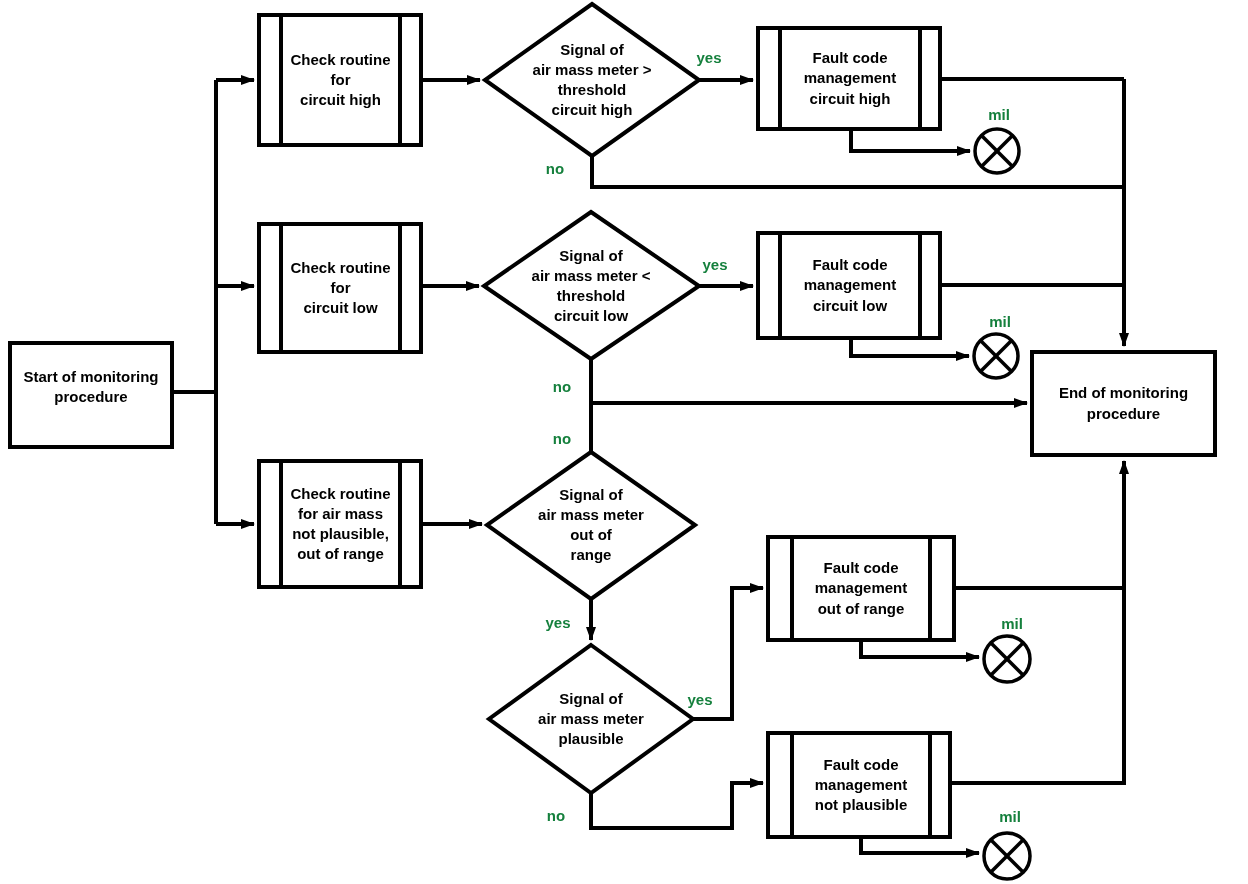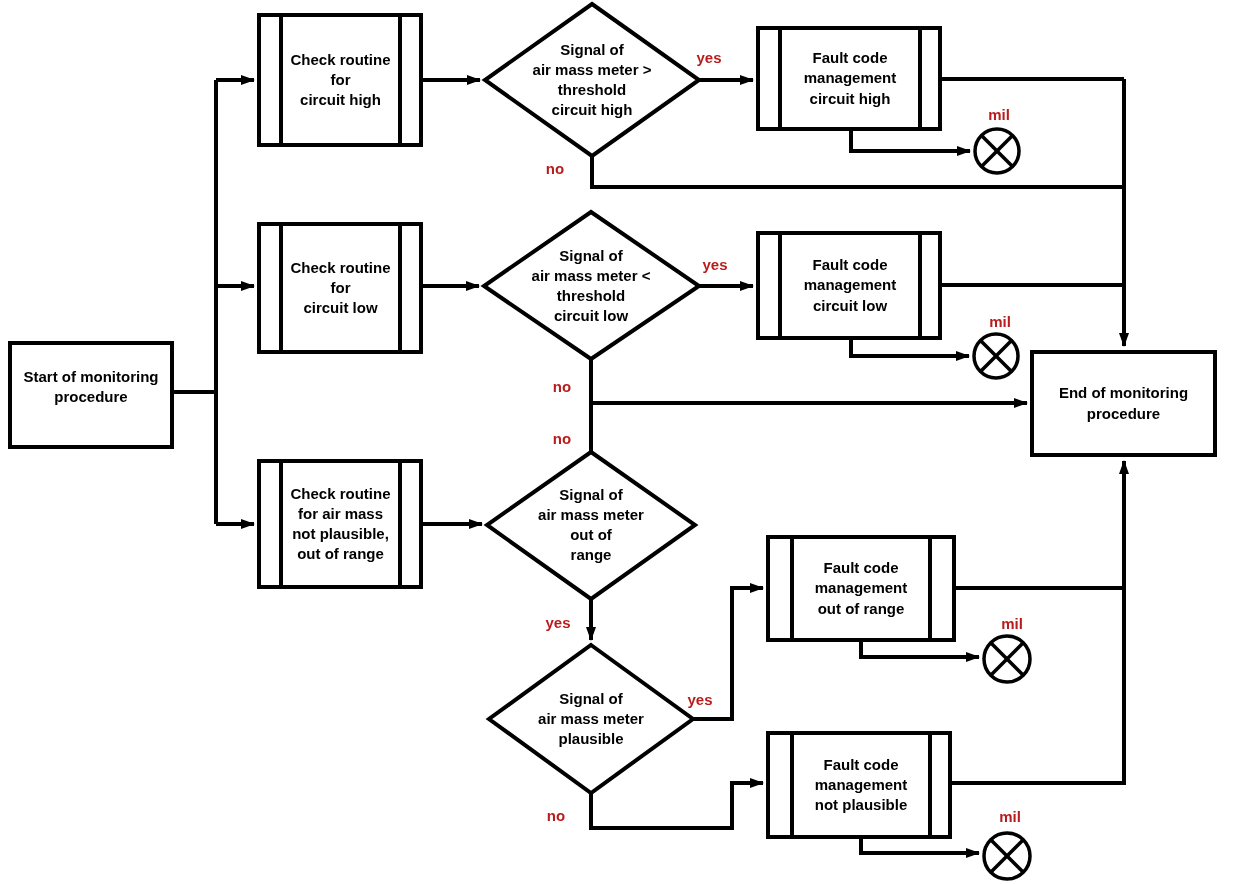--- a/index.html
+++ b/index.html
@@ -26,21 +26,21 @@
   }
   .edge-label {
     position: absolute;
     width: 44px;
     height: 20px;
     display: flex;
     align-items: center;
     justify-content: center;
     font-weight: bold;
     font-size: 15px;
-    color: #b91c1c;
+    color: #15803d;
   }
 </style>
 </head>
 <body>
 
 <div id="canvas">
 
   <svg id="wires" width="1248" height="884" viewBox="0 0 1248 884">
     <defs>
       <marker id="arr" markerUnits="userSpaceOnUse" markerWidth="16" markerHeight="12" refX="13" refY="5" orient="auto">

